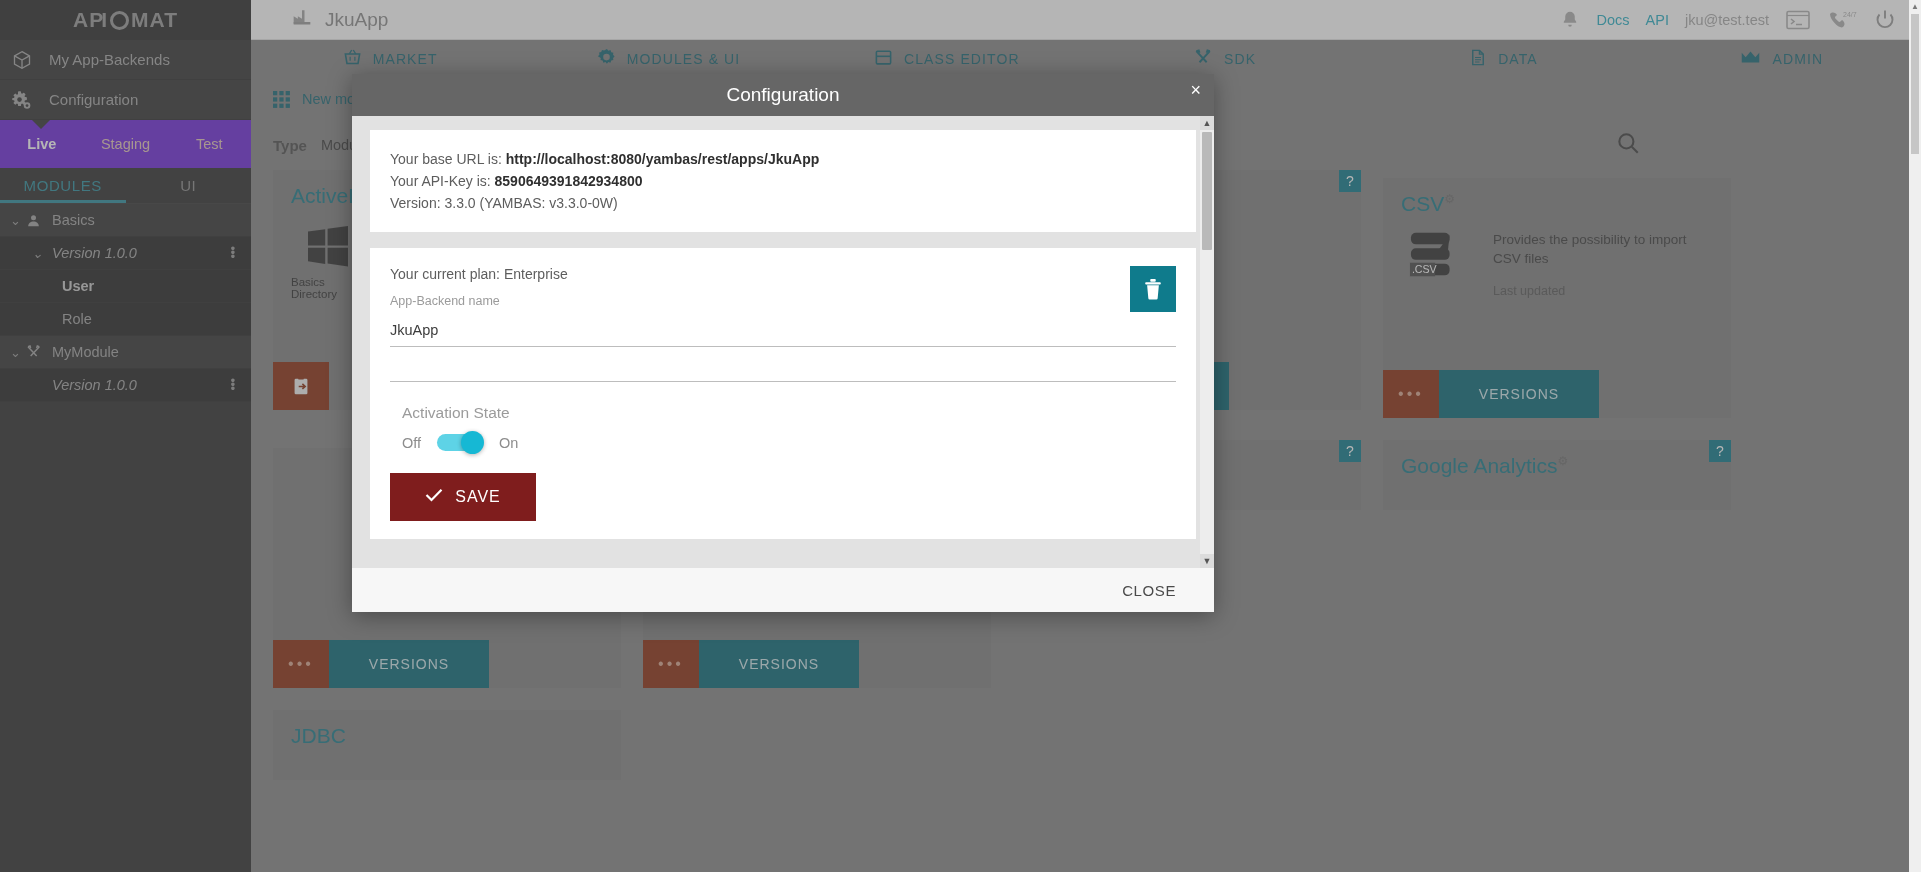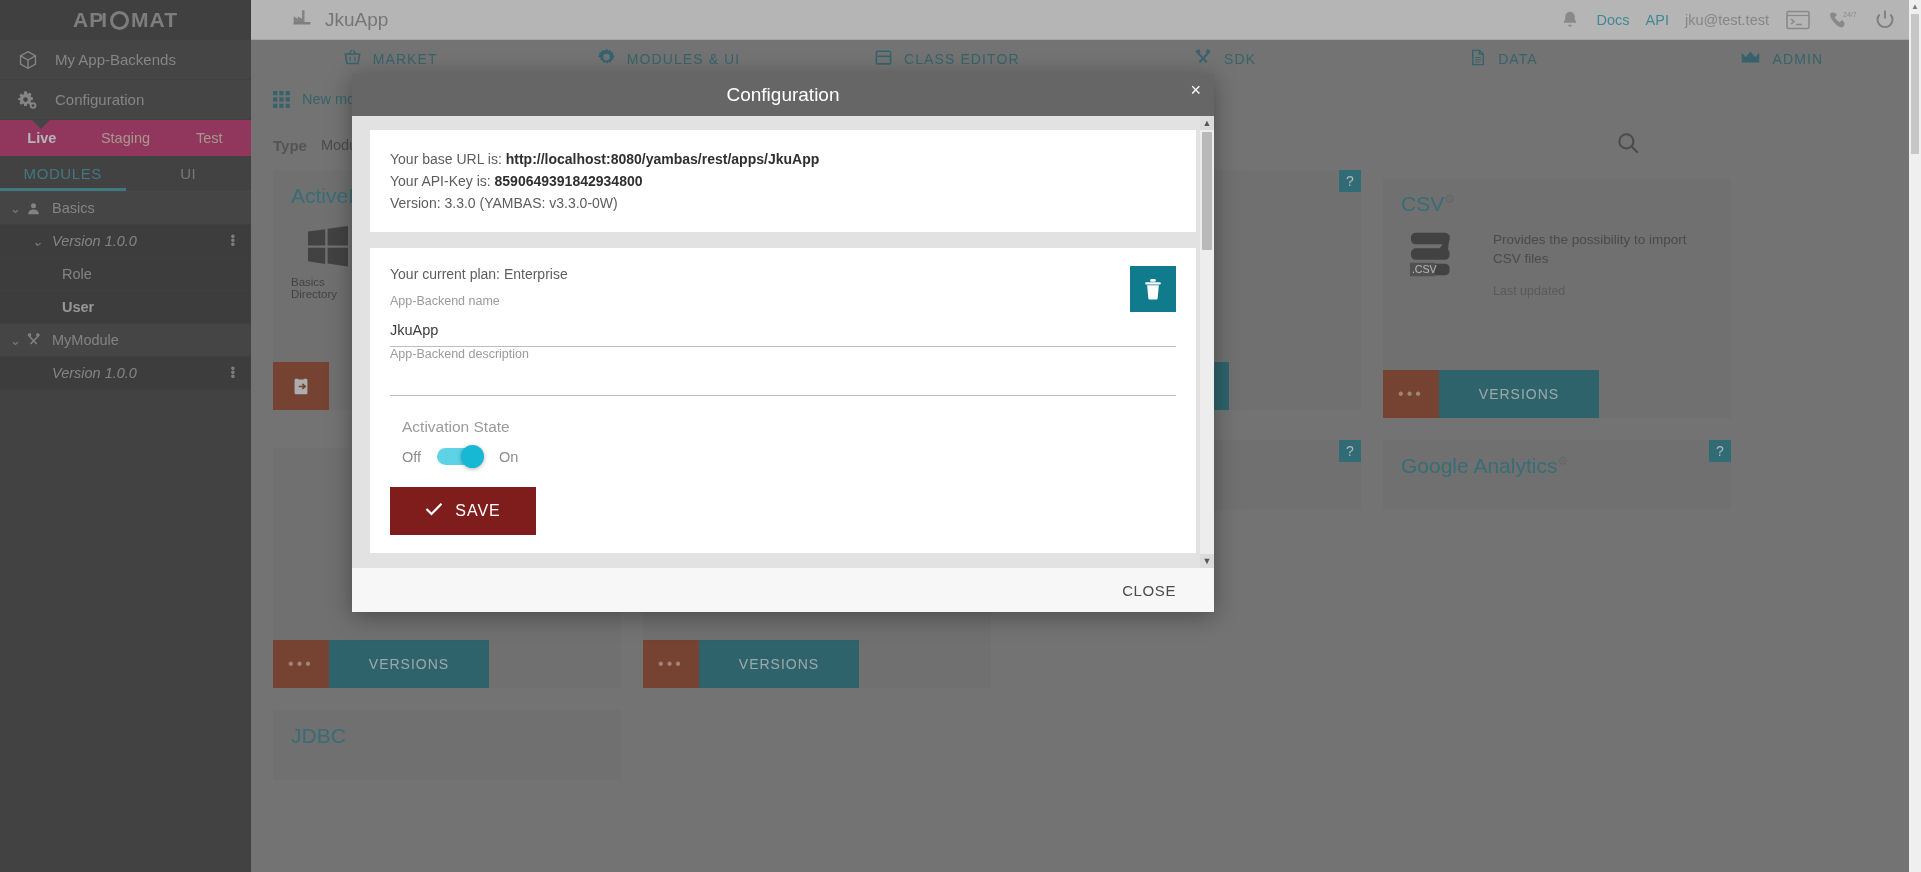--- a/index.html
+++ b/index.html
@@ -25,32 +25,32 @@
   .logo-text {
     color: #9a9a9a; font-size: 21px; letter-spacing: 1px; font-weight: 600;
     display: flex; align-items: center; gap: 1px;
   }
   .logo-text .ring {
     display:inline-block; width: 19px; height: 19px; border: 3px solid #9a9a9a;
     border-radius: 50%; margin: 0 1px;
   }
   .side-nav-item {
     display: flex; align-items: center; gap: 16px;
-    height: 40px; padding-left: 17px;
+    height: 40px; padding-left: 11px;
     color: #a8a8a8; font-size: 15px;
     background: #333333;
     border-bottom: 1px solid #2b2b2b;
     cursor: pointer;
   }
   .side-nav-item .ico { width: 22px; height: 22px; display:flex; align-items:center; justify-content:center; }
   .side-nav-item svg { display:block; }
 
   .env-bar {
     position: relative;
-    height: 36px; background: #be185d;
+    height: 48px; background: #6d28d9;
     display: flex; align-items: center;
   }
   .env-bar:before{
     content:""; position:absolute; top:0; left:32px;
     border-left:9px solid transparent; border-right:9px solid transparent;
     border-top:9px solid #333333;
   }
   .env-item { flex: 1; text-align: center; font-size: 14.5px; color: #e6c9bb; cursor: pointer; }
   .env-item.active { color: #ffffff; font-weight: bold; }
 
@@ -239,25 +239,25 @@
         <span class="chev">⌄</span>
         <span class="label">Version 1.0.0</span>
         <span class="kebab">
             <span>•</span>
             <span>•</span>
             <span>•</span>
           </span>
       </div>
 
       <div class="tree-row lvl2">
+        <span class="label bold">User</span>
+      </div>
+
+      <div class="tree-row lvl2">
         <span class="label">Role</span>
-      </div>
-
-      <div class="tree-row lvl2">
-        <span class="label bold">User</span>
       </div>
 
       <div class="tree-row lvl0">
         <span class="chev">⌄</span>
         <span class="tico">
           <svg width="16" height="16" viewBox="0 0 24 24" fill="none" stroke="#a5a5a5" stroke-width="2.2">
             <path d="M3 4l13 14M20 4L7 18"></path>
               <path d="M3 4l3-1 1 3M20 4l-3-1-1 3"></path>
           </svg>
         </span>
@@ -555,21 +555,20 @@
         </div>
 
         <div class="plan">Your current plan: Enterprise</div>
 
         <div class="field">
           <div class="flabel">App-Backend name</div>
           <div class="fvalue">JkuApp</div>
         </div>
 
         <div class="field">
-          <div class="flabel">App-Backend description</div>
           <div class="fvalue empty"></div>
         </div>
 
         <div class="act-label">Activation State</div>
         <div class="act-row">
           <span class="sw-txt">Off</span>
           <span class="switch">
               <span class="knob"></span>
             </span>
           <span class="sw-txt">On</span>

